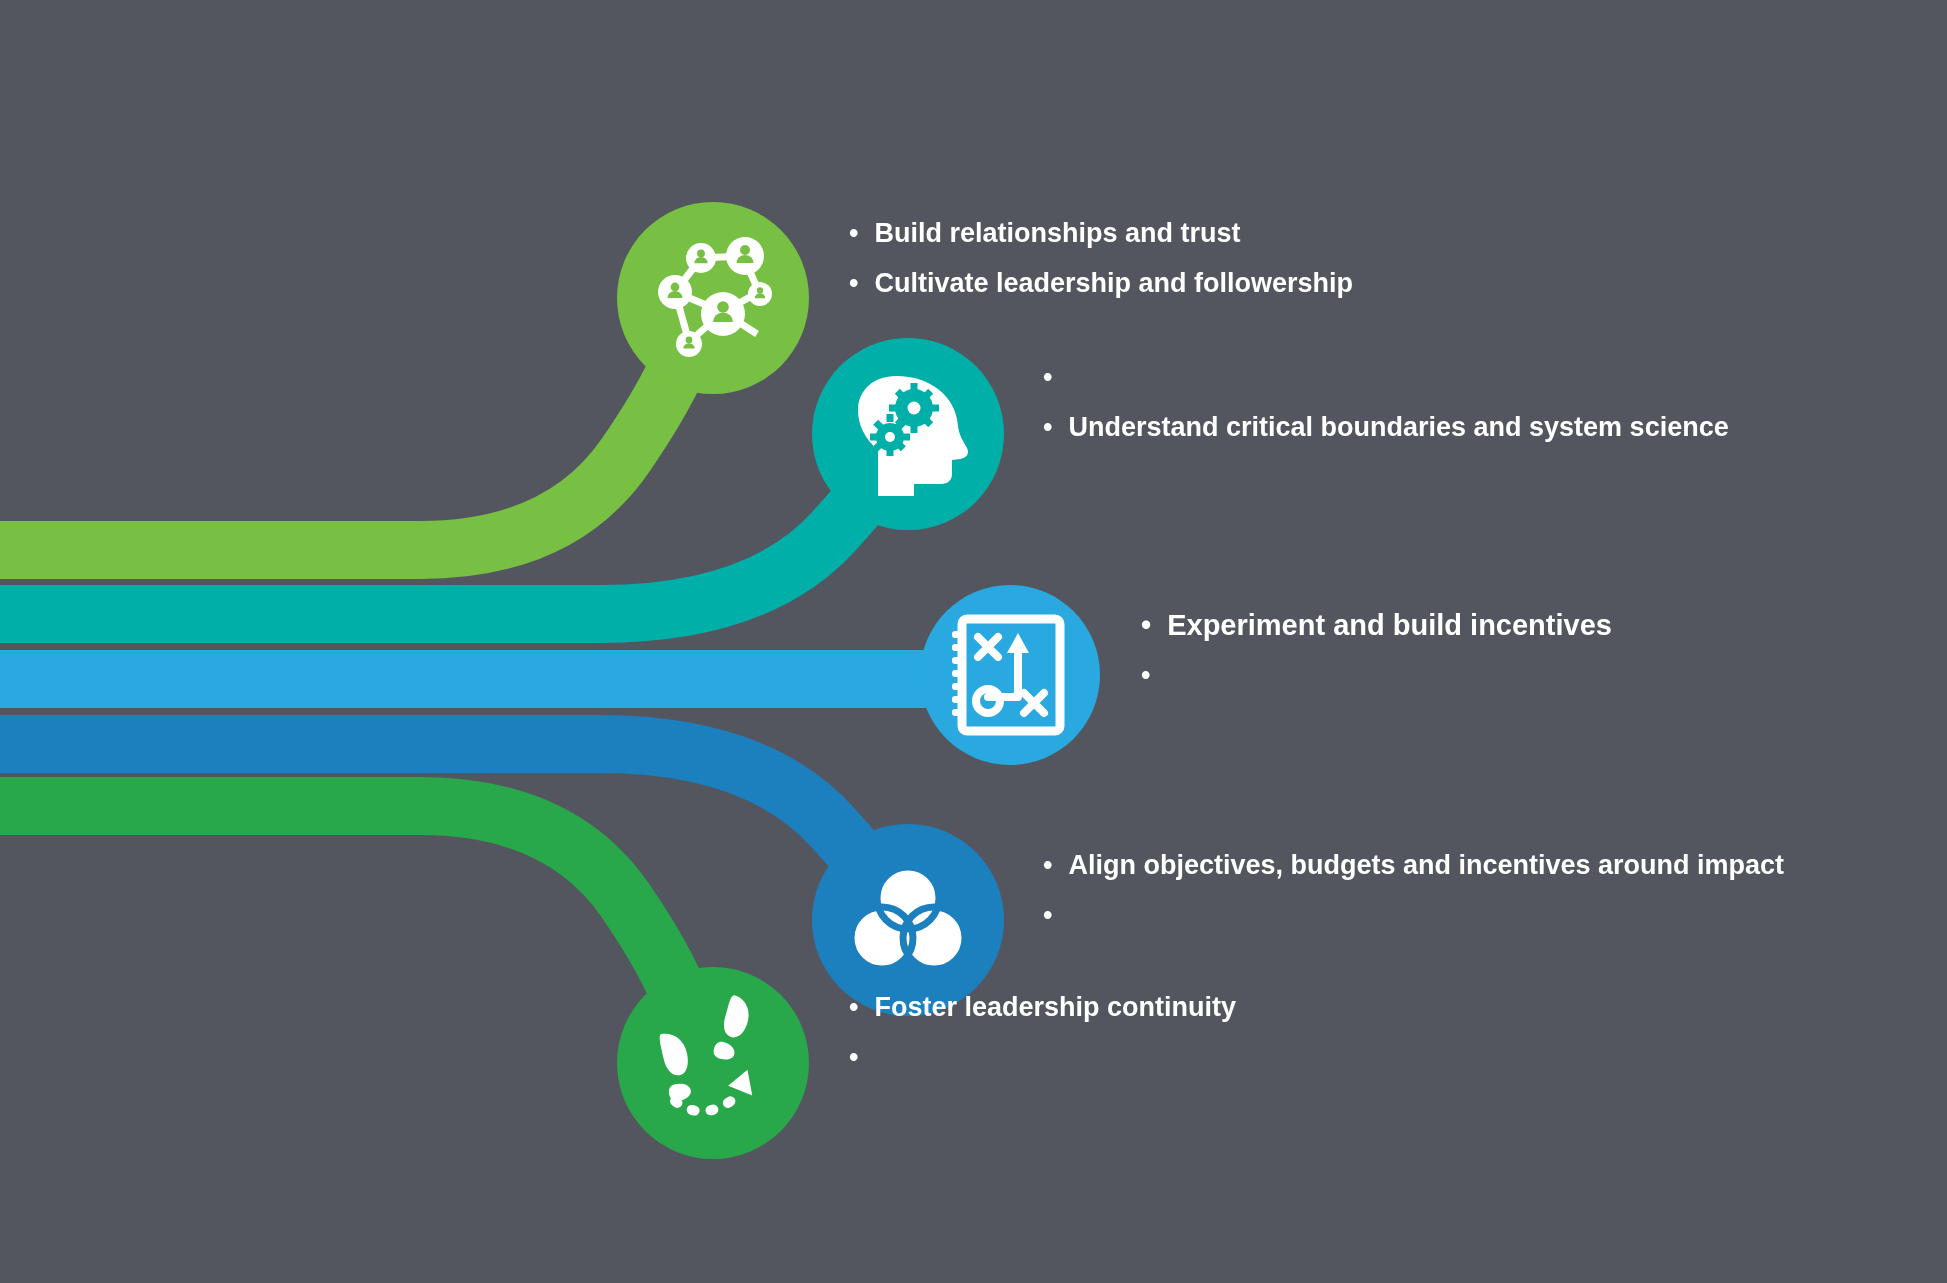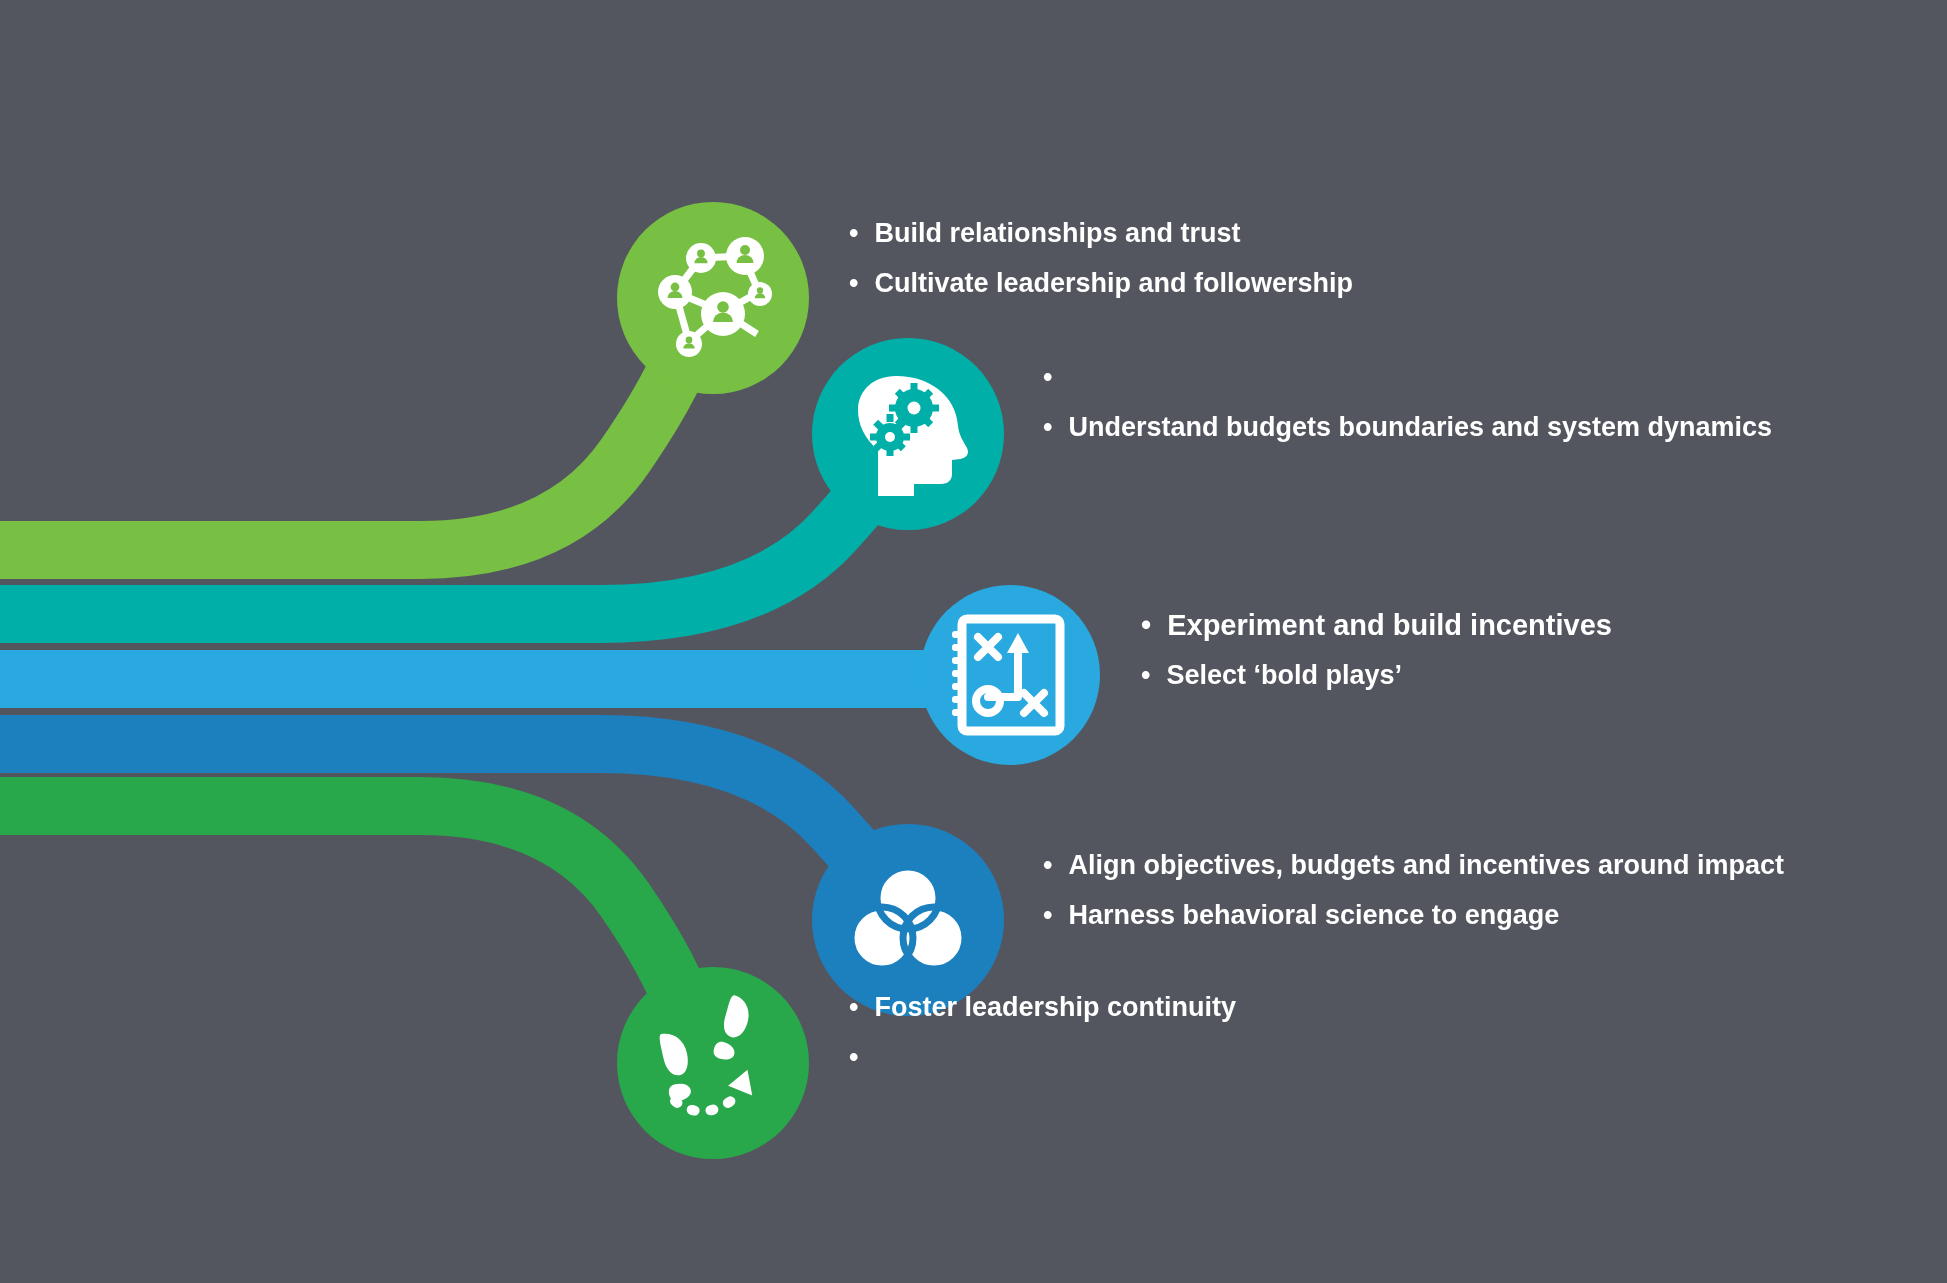--- a/index.html
+++ b/index.html
@@ -244,43 +244,41 @@
       <span>Cultivate leadership and followership</span>
     </li>
   </ul>
 
   <ul class="bullet-list g2" style="left:1043px; top:352px;">
     <li class="bullet-item">
       <span class="bullet-dot">•</span>
     </li>
     <li class="bullet-item">
       <span class="bullet-dot">•</span>
-      <span>Understand budgets boundaries and system dynamics</span>
+      <span>Understand critical boundaries and system science</span>
     </li>
   </ul>
 
   <ul class="bullet-list g3" style="left:1141px; top:600px;">
     <li class="bullet-item emph">
       <span class="bullet-dot">•</span>
       <span>Experiment and build incentives</span>
     </li>
     <li class="bullet-item">
       <span class="bullet-dot">•</span>
-      <span>Select ‘bold plays’</span>
     </li>
   </ul>
 
   <ul class="bullet-list g4" style="left:1043px; top:840px;">
     <li class="bullet-item">
       <span class="bullet-dot">•</span>
       <span>Align objectives, budgets and incentives around impact</span>
     </li>
     <li class="bullet-item">
       <span class="bullet-dot">•</span>
-      <span>Harness behavioral science to engage</span>
     </li>
   </ul>
 
   <ul class="bullet-list g5" style="left:849px; top:982px;">
     <li class="bullet-item">
       <span class="bullet-dot">•</span>
       <span>Foster leadership continuity</span>
     </li>
     <li class="bullet-item">
       <span class="bullet-dot">•</span>

